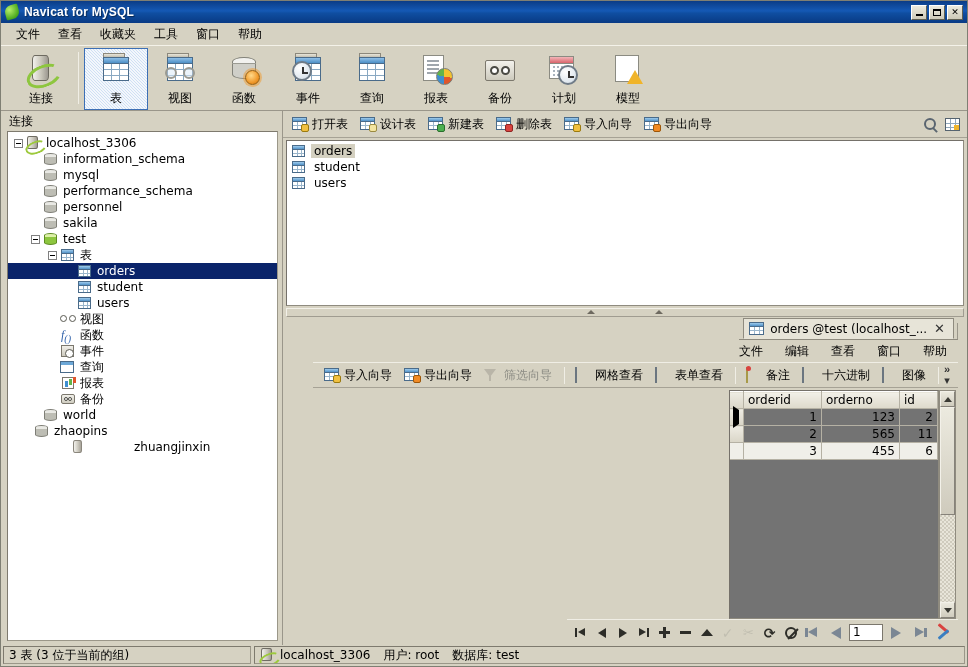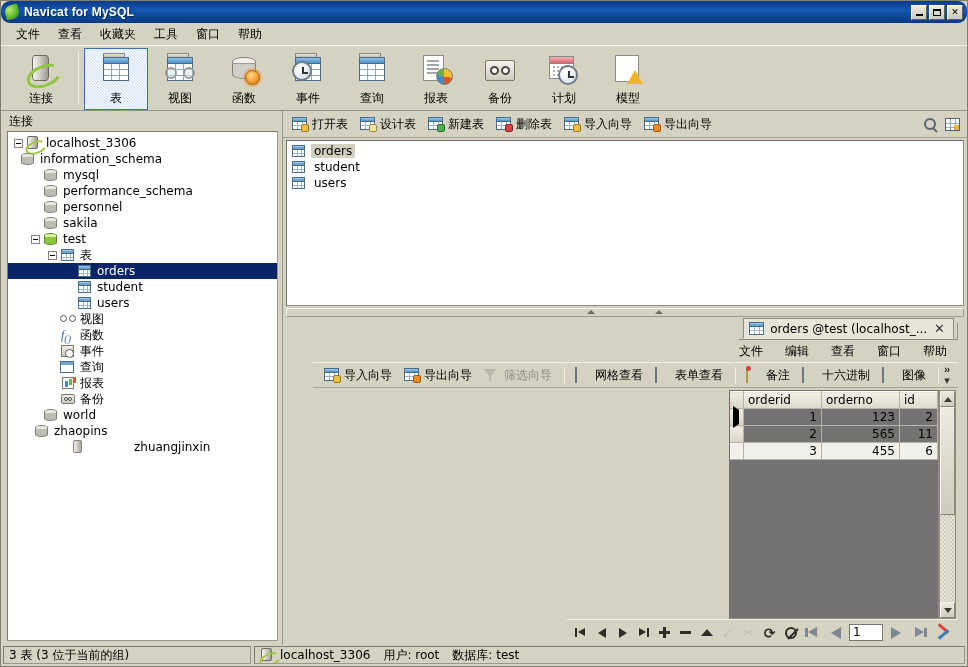--- a/index.html
+++ b/index.html
@@ -20,21 +20,20 @@
     flex-direction: column;
   }
 
   
   .titlebar {
     height: 22px;
     background: linear-gradient(to bottom, #0b3c86 0%, #1559b5 45%, #0f4ea1 55%, #093a84 100%);
     display: flex; align-items: center;
     padding: 0 2px 0 3px;
     flex: 0 0 auto;
-    border-radius: 9px;
   }
   .title-icon {
     width: 16px; height: 16px; margin-right: 4px;
     position: relative; flex: 0 0 auto;
   }
   .title-icon .leaf {
     position: absolute; inset: 1px;
     background: radial-gradient(circle at 35% 30%, #b7f06a, #4aa81e 70%, #2e7a12);
     border-radius: 50% 10% 50% 10%;
     transform: rotate(-15deg);
@@ -654,21 +653,21 @@
       <div class="pane-title">连接</div>
       <div class="tree-wrap">
         <div class="tree" id="tree">
             <div class="tnode" style="padding-left: 6px;">
               <span class="twist "></span>
               <span class="tico">
                 <span class="ti-server"></span>
               </span>
               <span>localhost_3306</span>
             </div>
-            <div class="tnode" style=" text-align: center;">
+            <div class="tnode" style="padding-left: 23px; text-align: center;">
               <span class="twist none"></span>
               <span class="tico">
                 <span class="ti-db"></span>
               </span>
               <span>information_schema</span>
             </div>
             <div class="tnode" style="padding-left: 23px;">
               <span class="twist none"></span>
               <span class="tico">
                 <span class="ti-db"></span>

